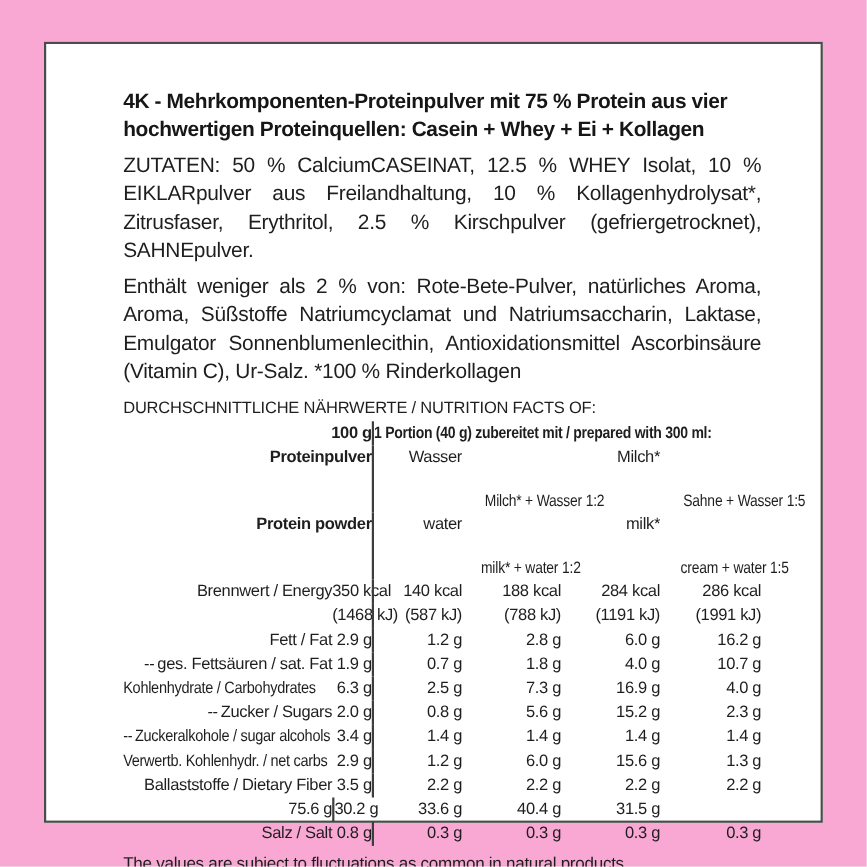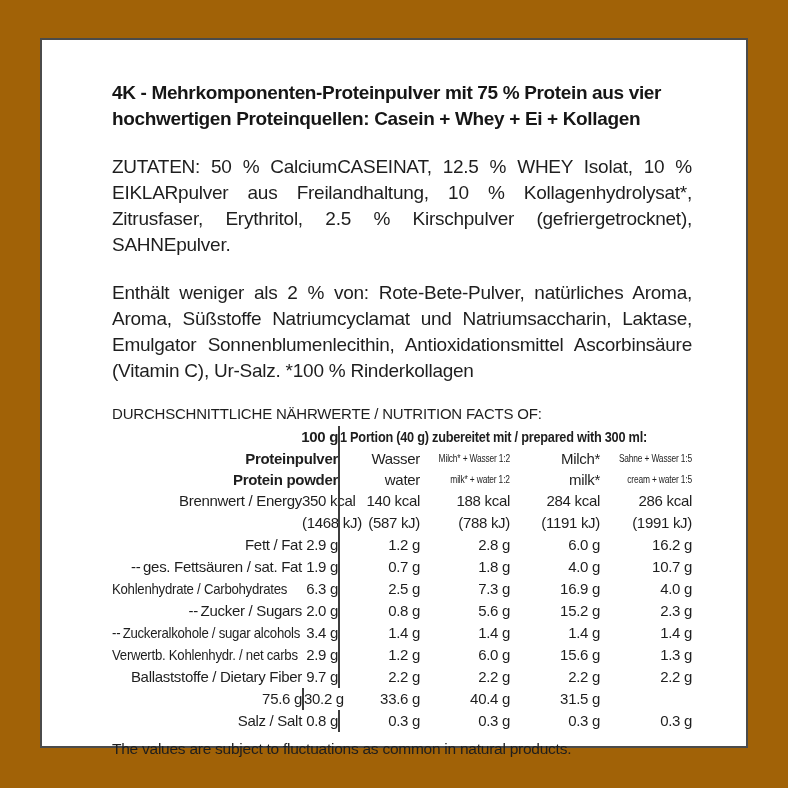--- a/index.html
+++ b/index.html
@@ -5,21 +5,21 @@
   html, body {
     margin: 0;
     padding: 0;
     background: #ffffff;
     width: 788px;
     height: 788px;
     font-family: "Liberation Sans", sans-serif;
     color: #1e1e1e;
     -webkit-font-smoothing: antialiased;
   }
-  .canvas { position: relative; width: 788px; height: 788px; background: #a16207; overflow: hidden; }
+  .canvas { position: relative; width: 788px; height: 788px; background: #f9a8d4; overflow: hidden; }
 
   .frame {
     position: absolute;
     left: 40px; top: 38px;
     width: 708px; height: 710px;
     border: 2px solid #4b4b4b;
     box-sizing: border-box;
     background: #ffffff;
   }
 
@@ -35,26 +35,26 @@
     line-height: 26px;
     letter-spacing: -0.35px;
     color: #161616;
   }
 
   .para {
     font-size: 19px;
     line-height: 26px;
     letter-spacing: -0.25px;
     text-align: justify;
-    margin-top: 22px;
+    margin-top: 6px;
     hyphens: manual;
   }
 
   .nutri-heading {
-    margin-top: 21px;
+    margin-top: 10px;
     font-size: 15px;
     letter-spacing: -0.2px;
     line-height: 18px;
   }
 
   .ntable {
     margin-top: 3px;
     font-size: 15px;
     letter-spacing: -0.3px;
   }
@@ -66,21 +66,21 @@
     text-align: right;
     white-space: nowrap;
     line-height: 22px;
   }
   .trow.sub > div { line-height: 21px; }
   .lbl { text-align: left; }
   .sp2 { grid-column: span 2; }
   .sp4 { grid-column: span 4; text-align: left !important; }
   .grp { border-left: 2px solid #3d3d3d; }
   .bold { font-weight: 700; }
-  .fs-sm { font-size: 10px; letter-spacing: -0.2px; }
+  .fs-sm { font-size: 15px; letter-spacing: -0.2px; margin-top: 40px; }
 
   .sq  { display: inline-block; transform: scaleX(0.88); transform-origin: 0 50%; }
   .sqr { display: inline-block; transform: scaleX(0.84); transform-origin: 100% 50%; }
   .sqp { display: inline-block; transform: scaleX(0.85); transform-origin: 0 50%; font-weight: 700; }
 
   .footer {
     margin-top: 5px;
     font-size: 15.5px;
     line-height: 23px;
     letter-spacing: -0.25px;
@@ -192,21 +192,21 @@
         <div class="lbl"><span class="sq">Verwertb. Kohlenhydr. / net carbs</span></div>
         <div>2.9 g</div>
         <div class="grp">1.2 g</div>
         <div>6.0 g</div>
         <div>15.6 g</div>
         <div>1.3 g</div>
       </div>
 
       <div class="trow">
         <div class="lbl">Ballaststoffe / Dietary Fiber</div>
-        <div>9.7 g</div>
+        <div>3.5 g</div>
         <div class="grp">2.2 g</div>
         <div>2.2 g</div>
         <div>2.2 g</div>
         <div>2.2 g</div>
       </div>
 
       <div class="trow">
         <div>75.6 g</div>
         <div class="grp">30.2 g</div>
         <div>33.6 g</div>

